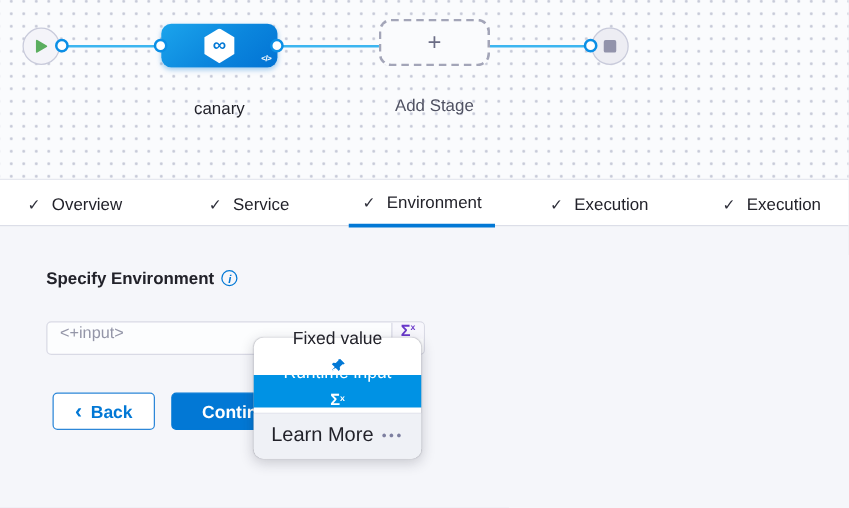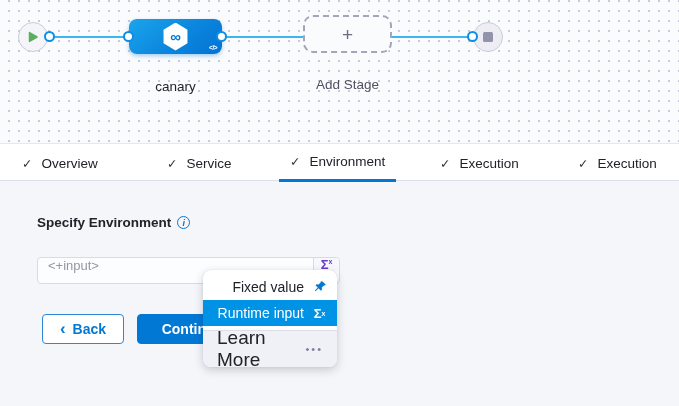--- a/index.html
+++ b/index.html
@@ -114,33 +114,33 @@
     left:137px; width:110px; background:#0278d5; border:1px solid #0278d5; color:#ffffff;
   }
   
   .menu {
     position:absolute; left:203px; top:88px; width:134px; border-radius:8px; background:#ffffff;
     box-shadow:0 3px 10px rgba(40,41,61,.22), 0 0 1px rgba(40,41,61,.2); z-index:5;
   }
   .menu-items { padding:4px 0; }
   .menu-item {
     height:26px; display:flex; align-items:center; justify-content:flex-end; gap:8px;
-    padding:0 10px; font-size:14px; color:#22222a; cursor:pointer;
+    padding:0 10px; font-size:14px; color:#22222a; cursor:pointer;flex-direction:column;
   }
   .menu-item.selected { background:#0092e4; color:#ffffff; }
   .menu-item .mi-icon { width:15px; display:flex; justify-content:center; align-items:center; }
   .fx-glyph { color:#ff832b; font-size:13px; font-style:italic; font-weight:bold; line-height:1; }
   .fx-glyph sub { font-size:7px; font-style:normal; }
   .sigma-white { color:#ffffff; }
   .menu-footer {
     height:37px; background:#eff1f6; border-top:1px solid #dcdee8;
     border-radius:0 0 8px 8px; display:flex; align-items:center; justify-content:space-between;
     padding:0 14px;
   }
-  .learn-more { font-size:19px; color:#22222a; cursor:pointer; }
+  .learn-more { font-size:16px; color:#22222a; cursor:pointer; }
   .more-dots { color:#7d7fa0; font-size:11px; letter-spacing:2px; cursor:pointer; line-height:1; }
 </style>
 </head>
 <body>
 
 <div class="frame">
 
   <div class="canvas">
     <div class="edge edge1"></div>
     <div class="edge edge2"></div>

